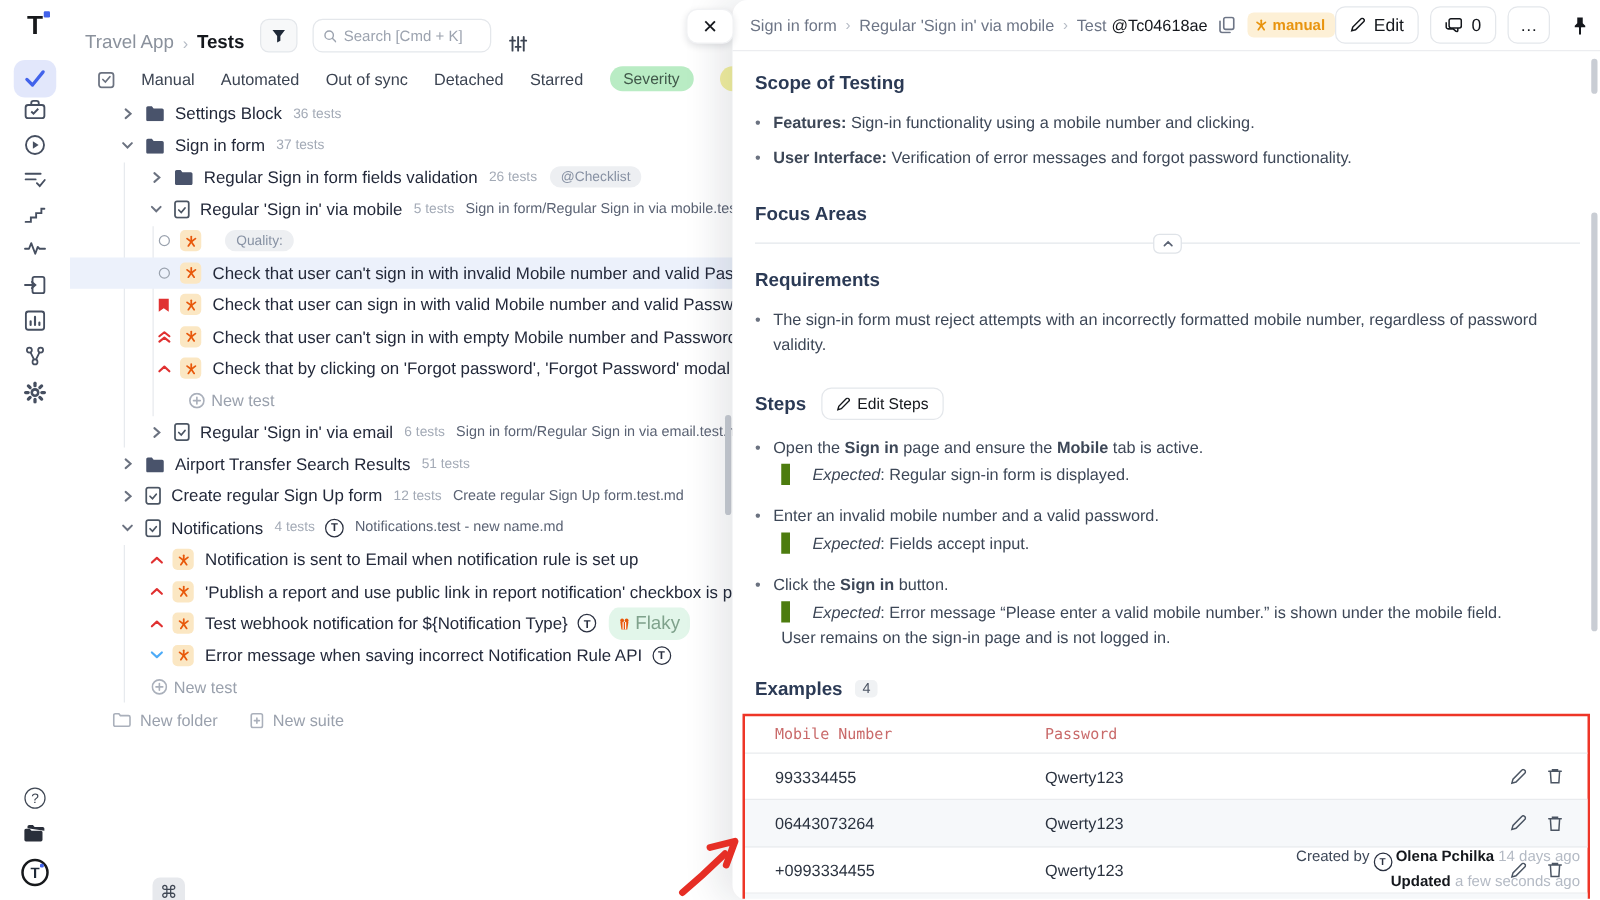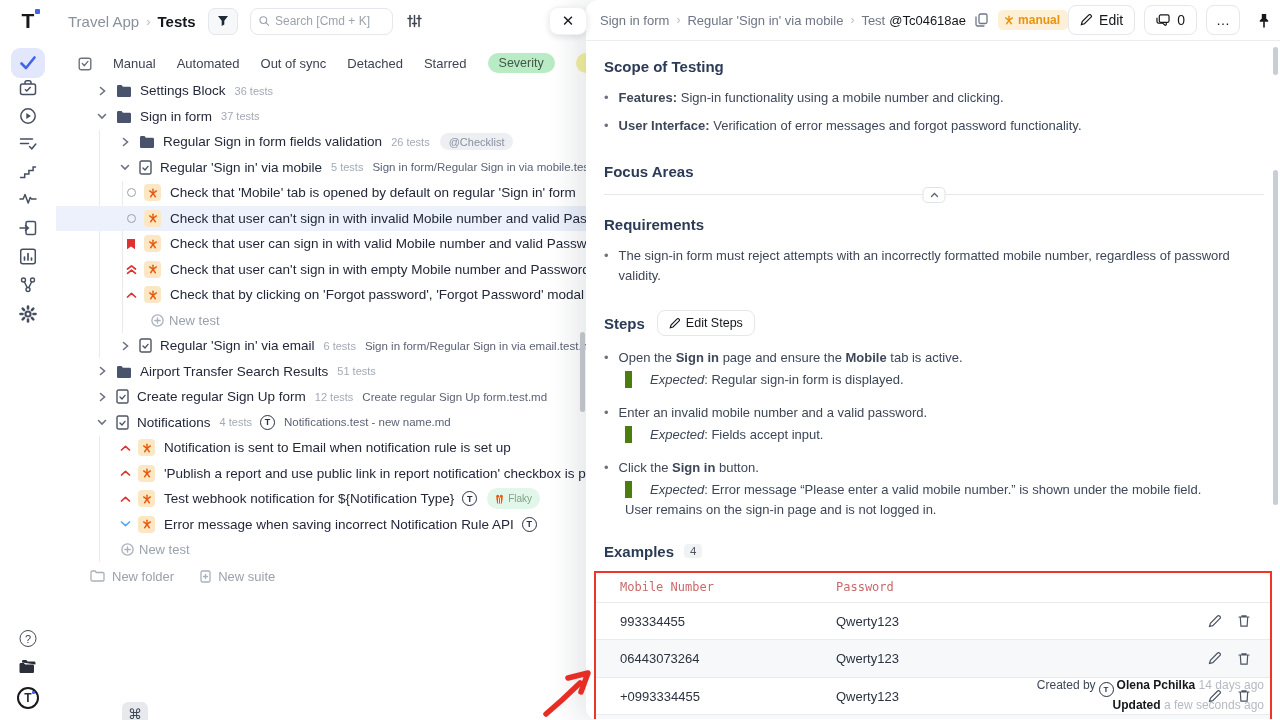--- a/index.html
+++ b/index.html
@@ -9,21 +9,21 @@
 .rail{position:absolute;left:0;top:0;width:56px;height:720px;background:#fff;z-index:6}
 .ritem{position:absolute;left:50%;transform:translateX(-50%);display:flex;align-items:center;justify-content:center}
 .logo{top:8px;width:26px;height:26px;font-weight:bold;font-size:21px;color:#17191c;position:absolute}
 .logo i{position:absolute;right:1px;top:1px;width:5px;height:5px;background:#4263eb;border-radius:1px}
 .active-pill{top:48px;width:34px;height:30px;background:#e2e7fb;border-radius:9px}
 .qcirc{width:17px;height:17px;border:1.5px solid #3f4754;border-radius:50%;font-size:11px;color:#3f4754;display:flex;align-items:center;justify-content:center}
 .avcirc{width:22px;height:22px;border:2px solid #17191c;border-radius:50%;font-weight:bold;font-size:12px;display:flex;align-items:center;justify-content:center;position:relative}
 .avcirc i{position:absolute;right:2px;top:2px;width:3px;height:3px;background:#4263eb;border-radius:1px}
 
 .lp{position:absolute;left:56px;top:0;width:530px;height:720px;background:#fff;overflow:hidden;z-index:4}
-.lp-head{height:42px;display:flex;align-items:center;padding:0 10px 0 12px;white-space:nowrap}
+.lp-head{height:42px;display:flex;align-items:flex-end;padding:0 10px 0 12px;white-space:nowrap}
 .crumb-proj{font-size:15px;color:#8a919c}
 .crumb-sep{color:#b6bcc6;margin:0 7px;font-size:13px}
 .crumb-sec{font-size:15px;font-weight:bold;color:#14171c}
 .btn-funnel{width:30px;height:27px;border:1px solid #e4e7eb;border-radius:7px;background:#f7f8f9;display:flex;align-items:center;justify-content:center;margin-left:12px}
 .search{width:143px;height:27px;border:1px solid #e4e7eb;border-radius:8px;background:#fff;display:flex;align-items:center;padding:0 8px;margin-left:12px;gap:6px}
 .search input{border:none;outline:none;width:100%;font-size:12px;color:#6b7280;font-family:"Liberation Sans",sans-serif}
 .search input::placeholder{color:#9ca3af}
 .tune{margin-left:14px}
 .filters{height:30px;display:flex;align-items:center;gap:21px;padding-left:22px;margin-top:6px;white-space:nowrap}
 .fitem{font-size:13px;color:#3c4452}
@@ -35,21 +35,21 @@
 .t0{padding-left:38px}.t1{padding-left:61px}.t2{padding-left:69px}
 .t1n{padding-left:63px}.t2n{padding-left:93px}.t1t{padding-left:63px}
 .sel{background:#ecf1fb}
 .chev{width:16px;display:flex;justify-content:center;margin-right:6px;flex:none}
 .fico{margin-right:8px;flex:none}
 .tl{font-size:13.5px;color:#23293a}
 .tl-gray{font-size:13px;color:#9aa1ad}
 .tc{font-size:11px;color:#a3aab6;margin-left:9px}
 .tp{font-size:11.5px;color:#5b6374;margin-left:9px}
 .pill{background:#edeff2;color:#8791a3;font-size:11px;padding:2.5px 9px;border-radius:11px;margin-left:10px;flex:none}
-.pill-flaky{background:#e2f6ea;color:#7fa28c;font-size:10px;padding:5px 8px;border-radius:11px;margin-left:10px;display:inline-flex;align-items:center;gap:4px;flex:none}
+.pill-flaky{background:#e2f6ea;color:#7fa28c;font-size:15px;padding:5px 8px;border-radius:11px;margin-left:10px;display:inline-flex;align-items:center;gap:4px;flex:none}
 .pri{width:12px;display:flex;justify-content:center;margin-right:7px;flex:none}
 .circ{width:9px;height:9px;border:1.5px solid #9aa2ae;border-radius:50%}
 .mic{width:17px;height:17px;border-radius:4px;background:#fbe7c3;display:flex;align-items:center;justify-content:center;margin-right:9px;flex:none}
 .tcirc{width:15px;height:15px;border:1.4px solid #2a3040;border-radius:50%;font-size:9px;font-weight:bold;color:#2a3040;display:inline-flex;align-items:center;justify-content:center;margin-left:8px;flex:none;position:relative}
 .guide{position:absolute;width:1px;background:#e7eaee}
 .newrow{display:flex;gap:26px;align-items:center;margin-top:6px;padding-left:34px}
 .newitem{display:flex;align-items:center;gap:7px;font-size:13px;color:#9aa1ad}
 .lscroll{position:absolute;right:1px;top:332px;width:5px;height:80px;background:#c9cdd4;border-radius:3px}
 .cmdkey{position:absolute;left:66px;top:702px;width:26px;height:24px;background:#e7e9ed;border-radius:6px;display:flex;align-items:center;justify-content:center;font-size:14px;color:#3f4754;font-family:"DejaVu Sans",sans-serif}
 
@@ -307,21 +307,20 @@
           <svg width="10" height="10" viewBox="0 0 12 12">
             <g stroke="#e8590c" stroke-width="1.7" stroke-linecap="round">
               <line x1="6" y1="6.5" x2="6" y2="1.5"></line>
               <line x1="6" y1="6.5" x2="2" y2="3.5"></line>
               <line x1="6" y1="6.5" x2="10" y2="3.5"></line>
               <line x1="6" y1="6.5" x2="3.2" y2="10.5"></line>
               <line x1="6" y1="6.5" x2="8.8" y2="10.5"></line>
             </g>
           </svg>
         </span>
-      <span class="tl">Check that 'Mobile' tab is opened by default on regular 'Sign in' form</span>
       <span class="pill">Quality:</span>
     </div>
 
     <div class="trow t2 sel">
       <span class="pri">
           <span class="circ"></span>
         </span>
       <span class="mic">
           <svg width="10" height="10" viewBox="0 0 12 12">
             <g stroke="#e8590c" stroke-width="1.7" stroke-linecap="round">

